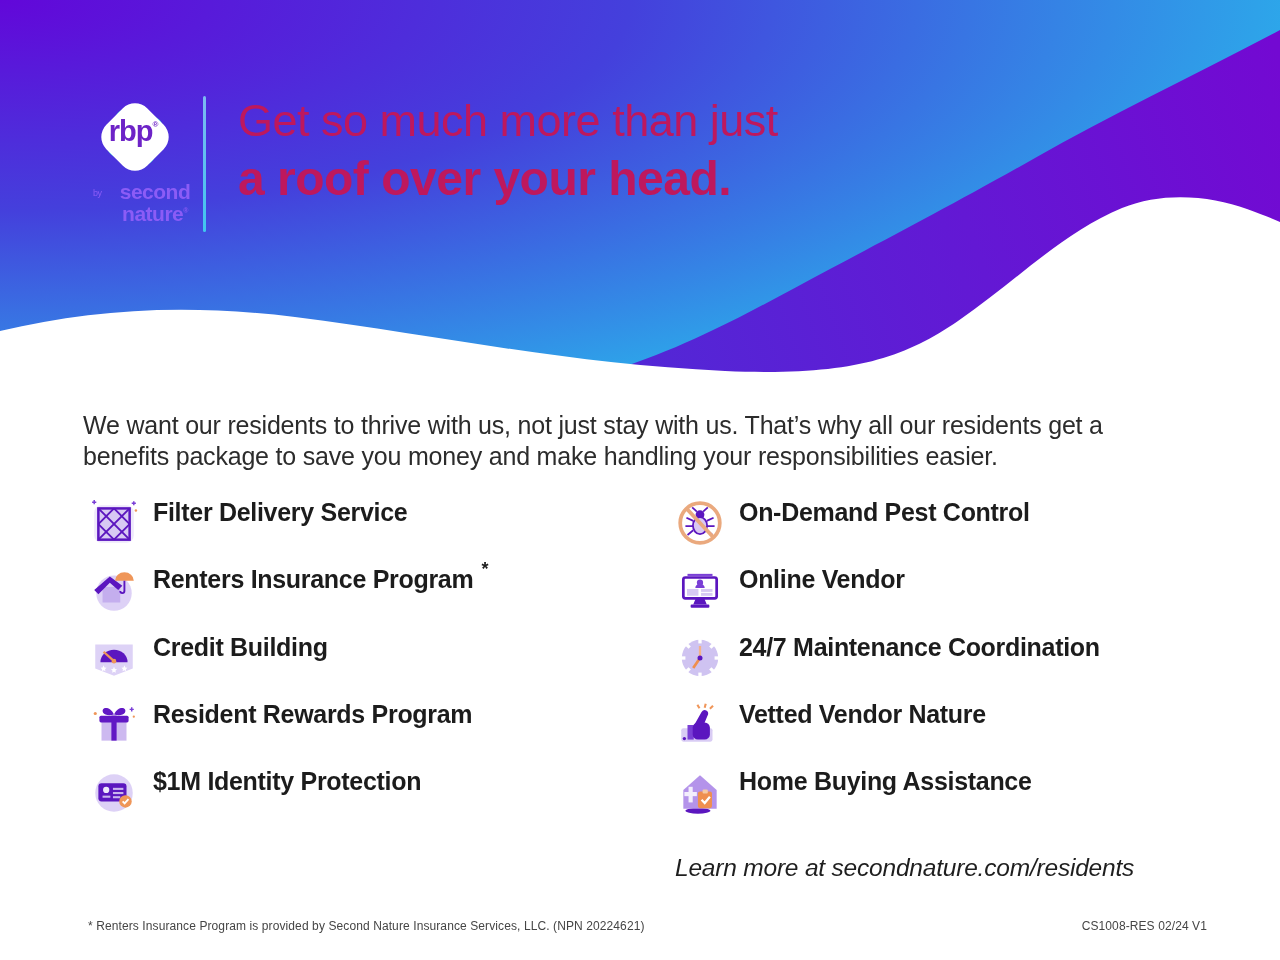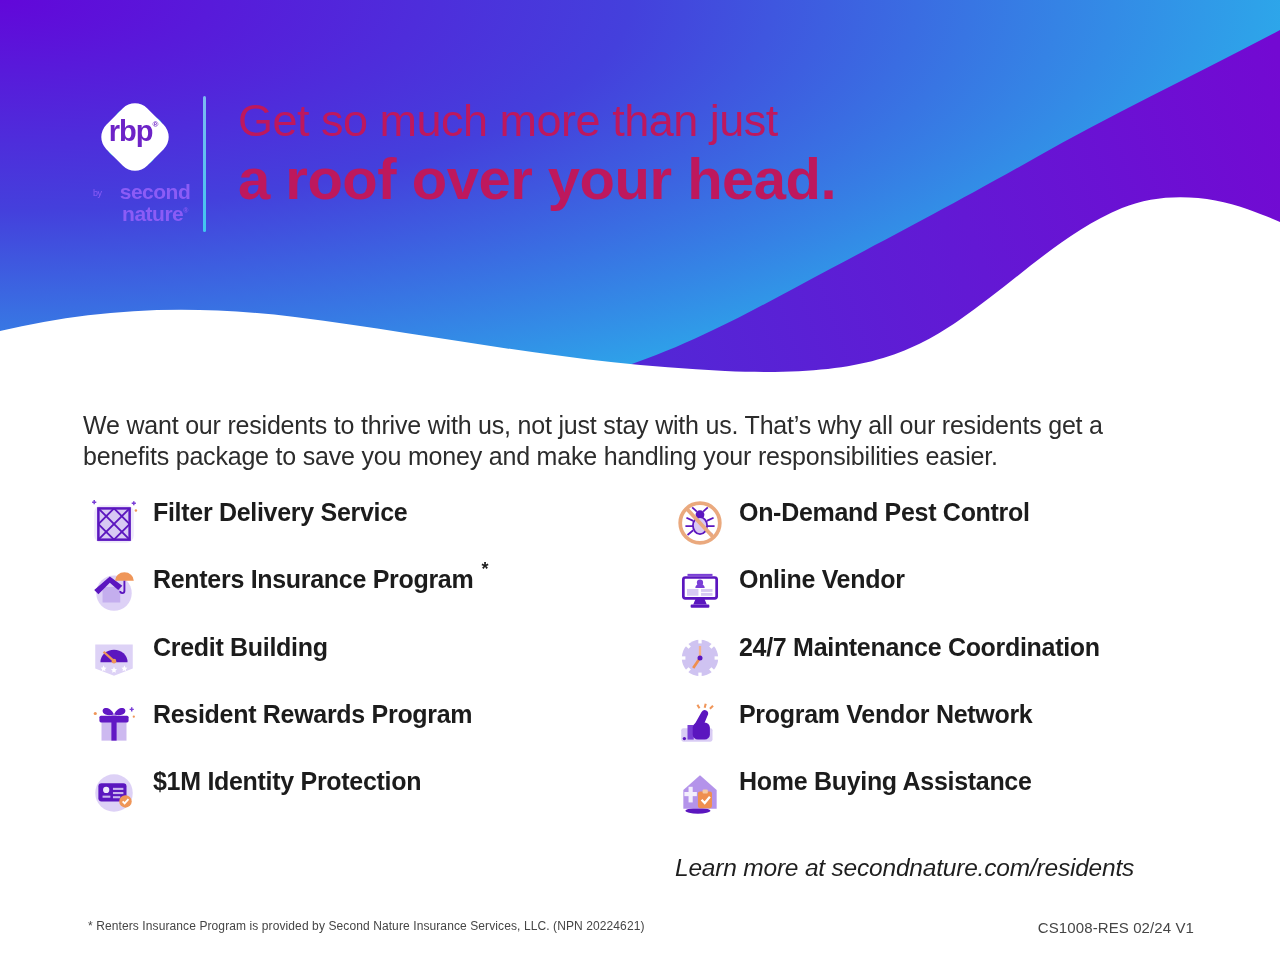--- a/index.html
+++ b/index.html
@@ -27,21 +27,21 @@
     font-weight:bold; font-size:21px; line-height:19px; letter-spacing:-0.5px; color:#8b5cf6;margin-left:16px;
   }
   .logo-by { position:absolute; left:-7px; top:2px; font-size:9px; font-weight:normal; }
   .logo-wordmark sup { font-size:7px; }
   .sep-line {
     position:absolute; left:203px; top:96px; width:3px; height:136px;
     background:linear-gradient(#7db9f2, #3fc6ef); border-radius:2px;
   }
   .headline { position:absolute; left:238px; top:92px; color:#be185d; }
   .headline .h-line1 { font-size:45px; font-weight:500; letter-spacing:-0.5px; line-height:58px; }
-  .headline .h-line2 { font-size:58px; font-weight:800; letter-spacing:-0.5px; line-height:58px; }
+  .headline .h-line2 { font-size:48px; font-weight:800; letter-spacing:-0.5px; line-height:58px; }
 
   
   .intro {
     position:absolute; left:83px; top:410px; width:1090px;
     font-size:25px; line-height:30.5px; color:#2c2c2c; letter-spacing:-0.2px;
   }
 
   
   .benefits-col { position:absolute; top:498px; display:flex; flex-direction:column; }
   .benefits-col.left  { left:89px; }
@@ -57,22 +57,22 @@
   .learn-more {
     font-size:24.5px; font-style:italic; color:#1f1f1f; letter-spacing:-0.2px; white-space:nowrap;
   }
 
   
   .footnote {
     position:absolute; left:88px; top:919px;
     font-size:12px; color:#454545; letter-spacing:0.1px;
   }
   .doc-code {
-    position:absolute; right:86px; top:919px;
-    font-size:15px; color:#454545; letter-spacing:0.1px;
+    position:absolute; right:73px; top:919px;
+    font-size:12px; color:#454545; letter-spacing:0.1px;
   }
 </style>
 </head>
 <body>
 
 <div class="page">
 
   <svg class="header-wave" viewBox="0 0 1280 392" preserveAspectRatio="none">
     <defs>
       <radialGradient id="bgGrad" gradientUnits="userSpaceOnUse" cx="0" cy="0" r="1400" gradientTransform="scale(1 0.335)">
@@ -276,21 +276,21 @@
           <rect x="17" y="21.5" width="16.5" height="16.5" rx="5" fill="#5b16bf"></rect>
           <path d="M19,23 L25.5,11.5 q2,-3.2 5,-1.2 q2.4,1.8 0.6,5 l-3.4,8.2 z" fill="#5b16bf"></path>
           <g stroke="#f0965a" stroke-width="2">
             <line x1="28.5" y1="7.5" x2="29.5" y2="3.5"></line>
             <line x1="33.5" y1="8.5" x2="36.5" y2="5.5"></line>
             <line x1="23.5" y1="8" x2="21.5" y2="4.5"></line>
           </g>
           <circle cx="9" cy="37" r="1.6" fill="#5b16bf"></circle>
         </svg>
       </span>
-      <span class="benefit-label">Program Vendor Network</span>
+      <span class="benefit-label">Vetted Vendor Nature</span>
     </div>
 
     <div class="benefit-row">
       <span class="benefit-icon">
         <svg viewBox="0 0 48 48">
           <ellipse cx="22" cy="42" rx="12" ry="2.8" fill="#5b16bf"></ellipse>
           <path d="M8,22 L24,8 L40,22 V40 H8 Z" fill="#b493ea"></path>
           <rect x="13" y="19" width="4" height="15" fill="#f3eefc"></rect>
           <rect x="9" y="24" width="12" height="4" fill="#f3eefc"></rect>
           <rect x="22" y="23.5" width="13.5" height="16" rx="2" fill="#ef8f4f"></rect>

